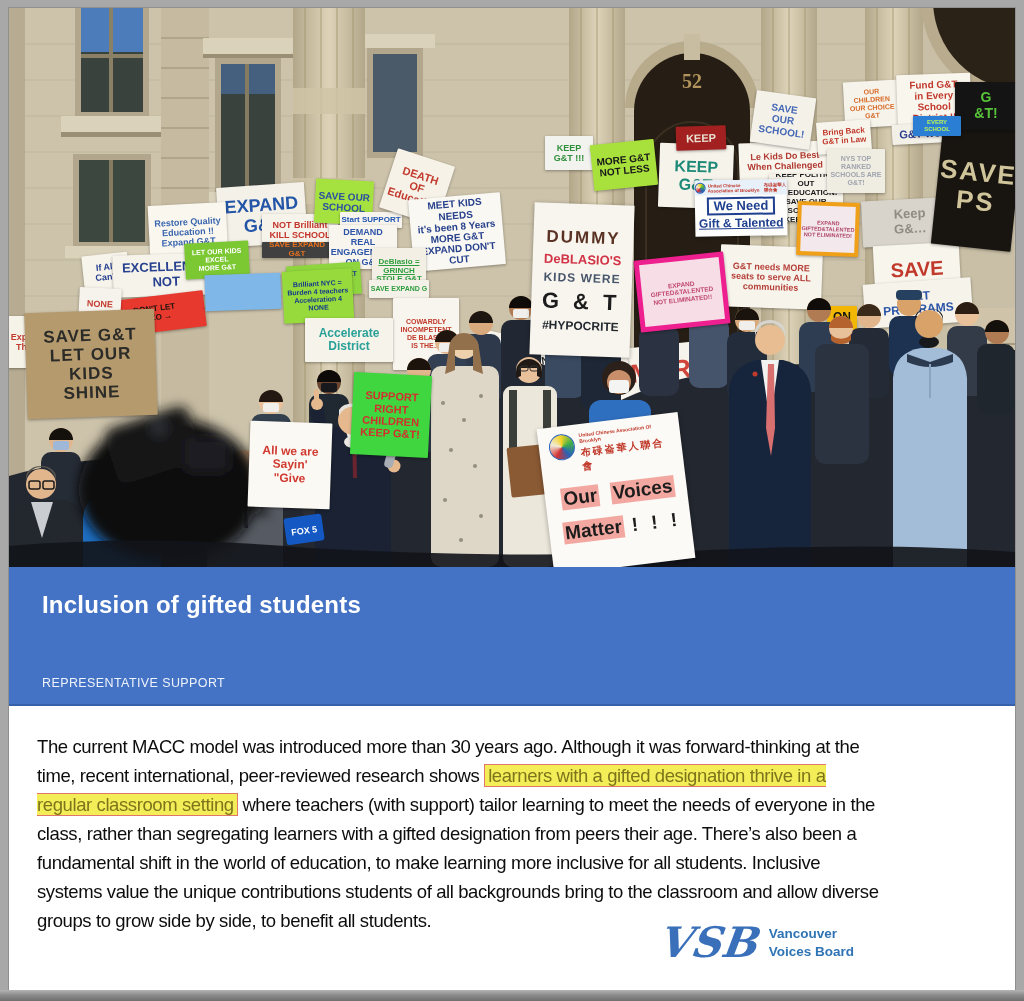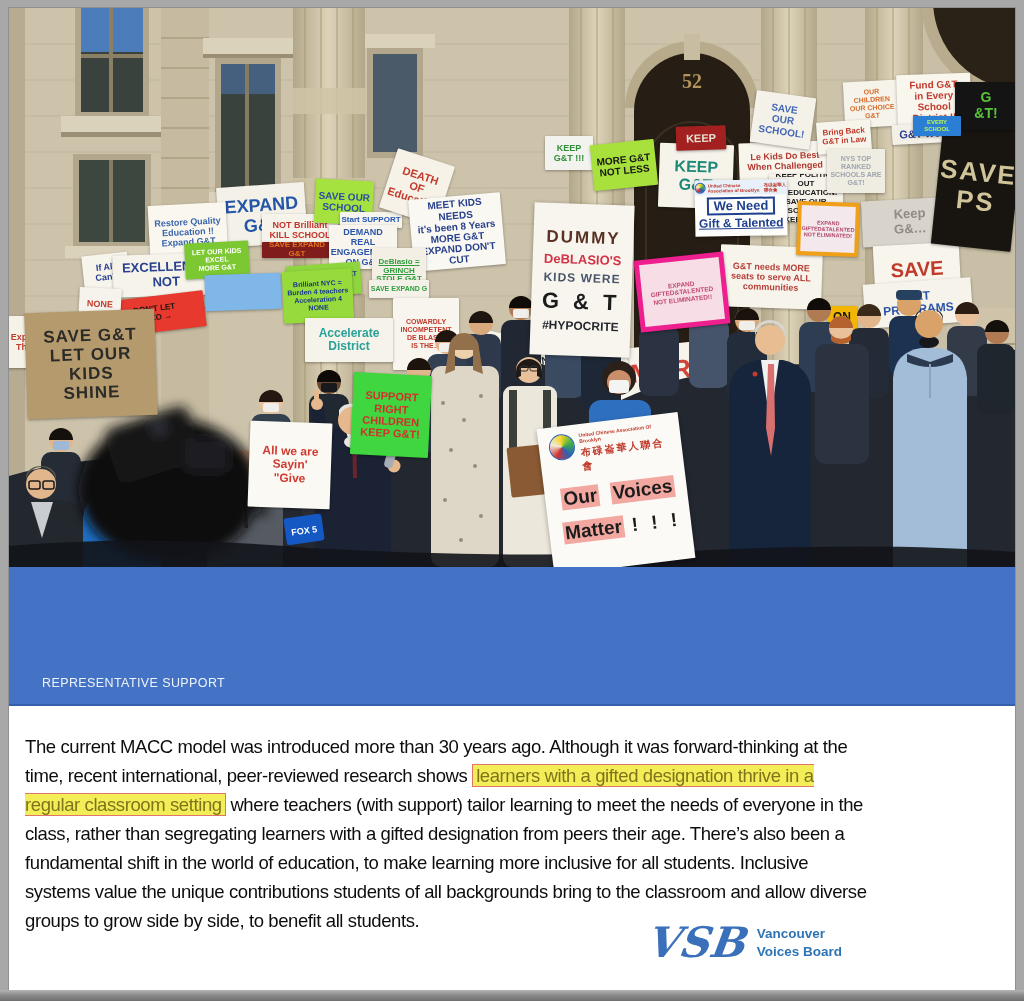--- a/index.html
+++ b/index.html
@@ -94,21 +94,21 @@
   .vs-l1{margin-top:12px}
   .vs-l2{margin-top:12px;gap:8px}
   .hl-pink{background:#f2a8a0;padding:0 2px}
   .vs-ex{letter-spacing:4px}
   
   #banner{position:absolute;left:0;top:559px;width:1006px;height:139px;background:#4472c4;
       border-bottom:2px solid #3560aa;box-sizing:border-box}
   #banner h1{margin:0;padding:24px 0 0 33px;color:#fff;font-size:24px;font-weight:700;letter-spacing:.2px}
   #banner .sub{position:absolute;left:33px;bottom:14px;color:#eef3fb;font-size:12.5px;letter-spacing:.4px}
   
-  #bodyarea{position:absolute;left:0;top:698px;width:885px;height:284px;background:#fff}
+  #bodyarea{position:absolute;left:12px;top:698px;width:885px;height:284px;background:#fff}
   #bodyarea p{margin:0;padding:26px 24px 0 16px;font-size:18.5px;line-height:29px;color:#0d0d0d;letter-spacing:-.4px}
   .hl{background:#f3ee58;color:#7d741c;border:1.5px solid #e0756a;padding:0 3px;font-weight:400}
   
   #vsb{position:absolute;right:52px;bottom:26px;display:flex;align-items:center;gap:8px}
   #vsb .mark{font-family:"DejaVu Serif",serif;font-style:italic;font-weight:700;font-size:42px;
       color:#3a70ba;transform:skewX(-10deg);line-height:1}
   #vsb .words{color:#2e74b5;font-size:13.5px;font-weight:700;line-height:1.3}
   
   #bottom-strip{position:absolute;left:0;right:0;bottom:0;height:11px;
       background:linear-gradient(180deg,#b5b5b5 0%,#8c8c8c 45%,#6f6f6f 100%)}
@@ -206,21 +206,21 @@
 NOT</span>
           </div>
           <div class="sb b4" style="background: rgb(124, 200, 50); color: rgb(255, 255, 255);">
             <span>LET OUR KIDS EXCEL
 MORE G&amp;T</span>
           </div>
           <div class="sb b5" style="background: rgb(246, 243, 234); color: rgb(196, 52, 43);">
             <span>NOT Brilliant
 KILL SCHOOL</span>
           </div>
-          <div class="sb b6" style="background: #7f1d1d; color: rgb(226, 112, 31); justify-content: flex-end;">
+          <div class="sb b6" style="background: #404040; color: rgb(226, 112, 31); justify-content: flex-end;">
             <span>SAVE EXPAND G&amp;T</span>
           </div>
           <div class="sb b7" style="background: rgb(166, 226, 63); color: rgb(42, 79, 160);">
             <span>SAVE OUR
 SCHOOL</span>
           </div>
           <div class="sb b8" style="background: rgb(247, 244, 238); color: rgb(31, 85, 176);">
             <span>Start SUPPORT</span>
           </div>
           <div class="sb b9" style="background: rgb(248, 245, 238); color: rgb(44, 85, 168);">
@@ -667,20 +667,21 @@
           <span class="hl-pink">Voices</span>
         </div>
         <div class="vs-l2">
           <span class="hl-pink">Matter</span>
           <span class="vs-ex">! ! !</span>
         </div>
       </div>
     </div>
 
     <div id="banner">
+      <h1>Inclusion of gifted students</h1>
       <div class="sub">REPRESENTATIVE SUPPORT</div>
     </div>
 
     <div id="bodyarea">
       <p><span>The current MACC model was introduced more than 30 years ago. Although it was forward-thinking at the time, recent international, peer-reviewed research shows </span><span class="hl">learners with a gifted designation thrive in a regular classroom setting</span><span> where teachers (with support) tailor learning to meet the needs of everyone in the class, rather than segregating learners with a gifted designation from peers their age. There’s also been a fundamental shift in the world of education, to make learning more inclusive for all students. Inclusive systems value the unique contributions students of all backgrounds bring to the classroom and allow diverse groups to grow side by side, to benefit all students.</span></p>
       <div id="vsb">
         <div class="mark">VSB</div>
         <div class="words">
           <div>Vancouver</div>
           <div>Voices Board</div>

